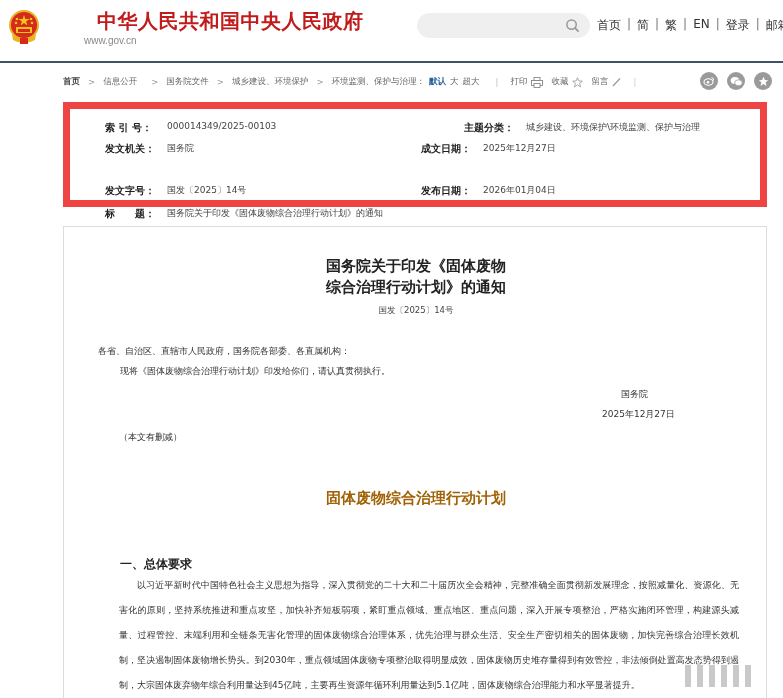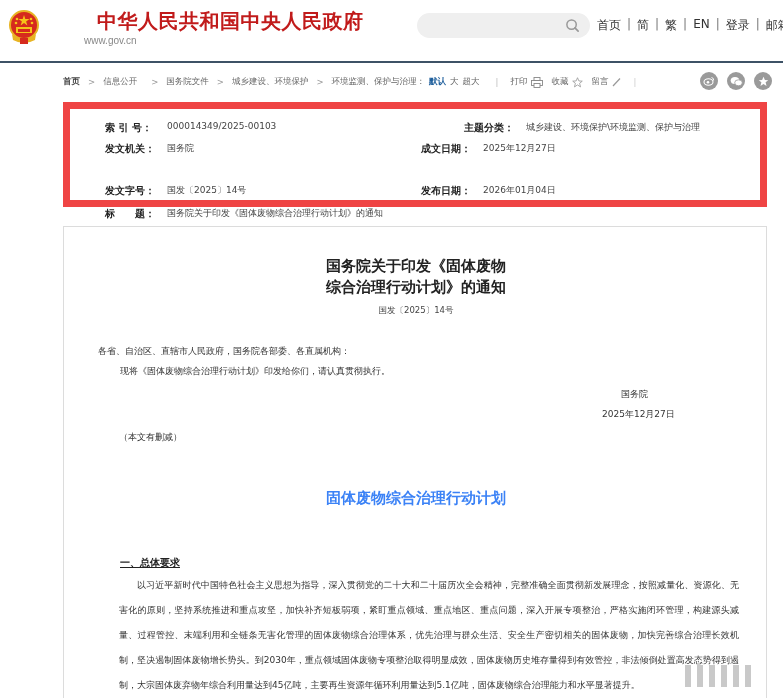--- a/index.html
+++ b/index.html
@@ -36,22 +36,22 @@
   .meta-box { position: absolute; left: 63px; top: 102px; width: 704px; height: 105px; border: 7px solid #ef4444; background: #fff; }
   .meta-row { position: absolute; font-size: 9.5px; white-space: nowrap; display: flex; }
   .meta-label { font-weight: bold; color: #222; width: 62px; font-size: 10px; }
   .meta-value { color: #444; font-family: "DejaVu Sans", sans-serif; font-size: 9px; }
 
   
   .article-box { position: absolute; left: 63px; top: 226px; width: 704px; height: 480px; border: 1px solid #dcdcdc; border-bottom: none; background: #fff; }
   .art-title { position: absolute; left: 0; width: 704px; text-align: center; font-family: "DejaVu Serif", serif; font-size: 15px; font-weight: bold; color: #222; line-height: 21px; }
   .art-docno { position: absolute; left: 0; width: 704px; text-align: center; font-size: 8.5px; color: #444; }
   .para { position: absolute; font-size: 9px; color: #333; line-height: 20px; white-space: nowrap; }
-  .plan-title { position: absolute; left: 0; width: 704px; text-align: center; font-family: "DejaVu Serif", serif; font-size: 15px; font-weight: bold; color: #3b82f6; }
-  .section-h { position: absolute; font-size: 10px; font-weight: bold; color: #222; text-decoration: underline; }
+  .plan-title { position: absolute; left: 0; width: 704px; text-align: center; font-family: "DejaVu Serif", serif; font-size: 15px; font-weight: bold; color: #a16207; }
+  .section-h { position: absolute; font-size: 12px; font-weight: bold; color: #222; }
   .body-para { position: absolute; left: 55px; width: 620px; font-size: 9px; color: #333; line-height: 25px; text-indent: 18px; text-align: justify; }
 
   
   .watermark { position: absolute; left: 685px; top: 662px; width: 78px; height: 28px; display: flex; gap: 6px; align-items: center; opacity: 0.35; }
   .watermark span { display: block; width: 6px; height: 22px; background: #666; }
 </style>
 </head>
 <body>
 
 <div class="header">

